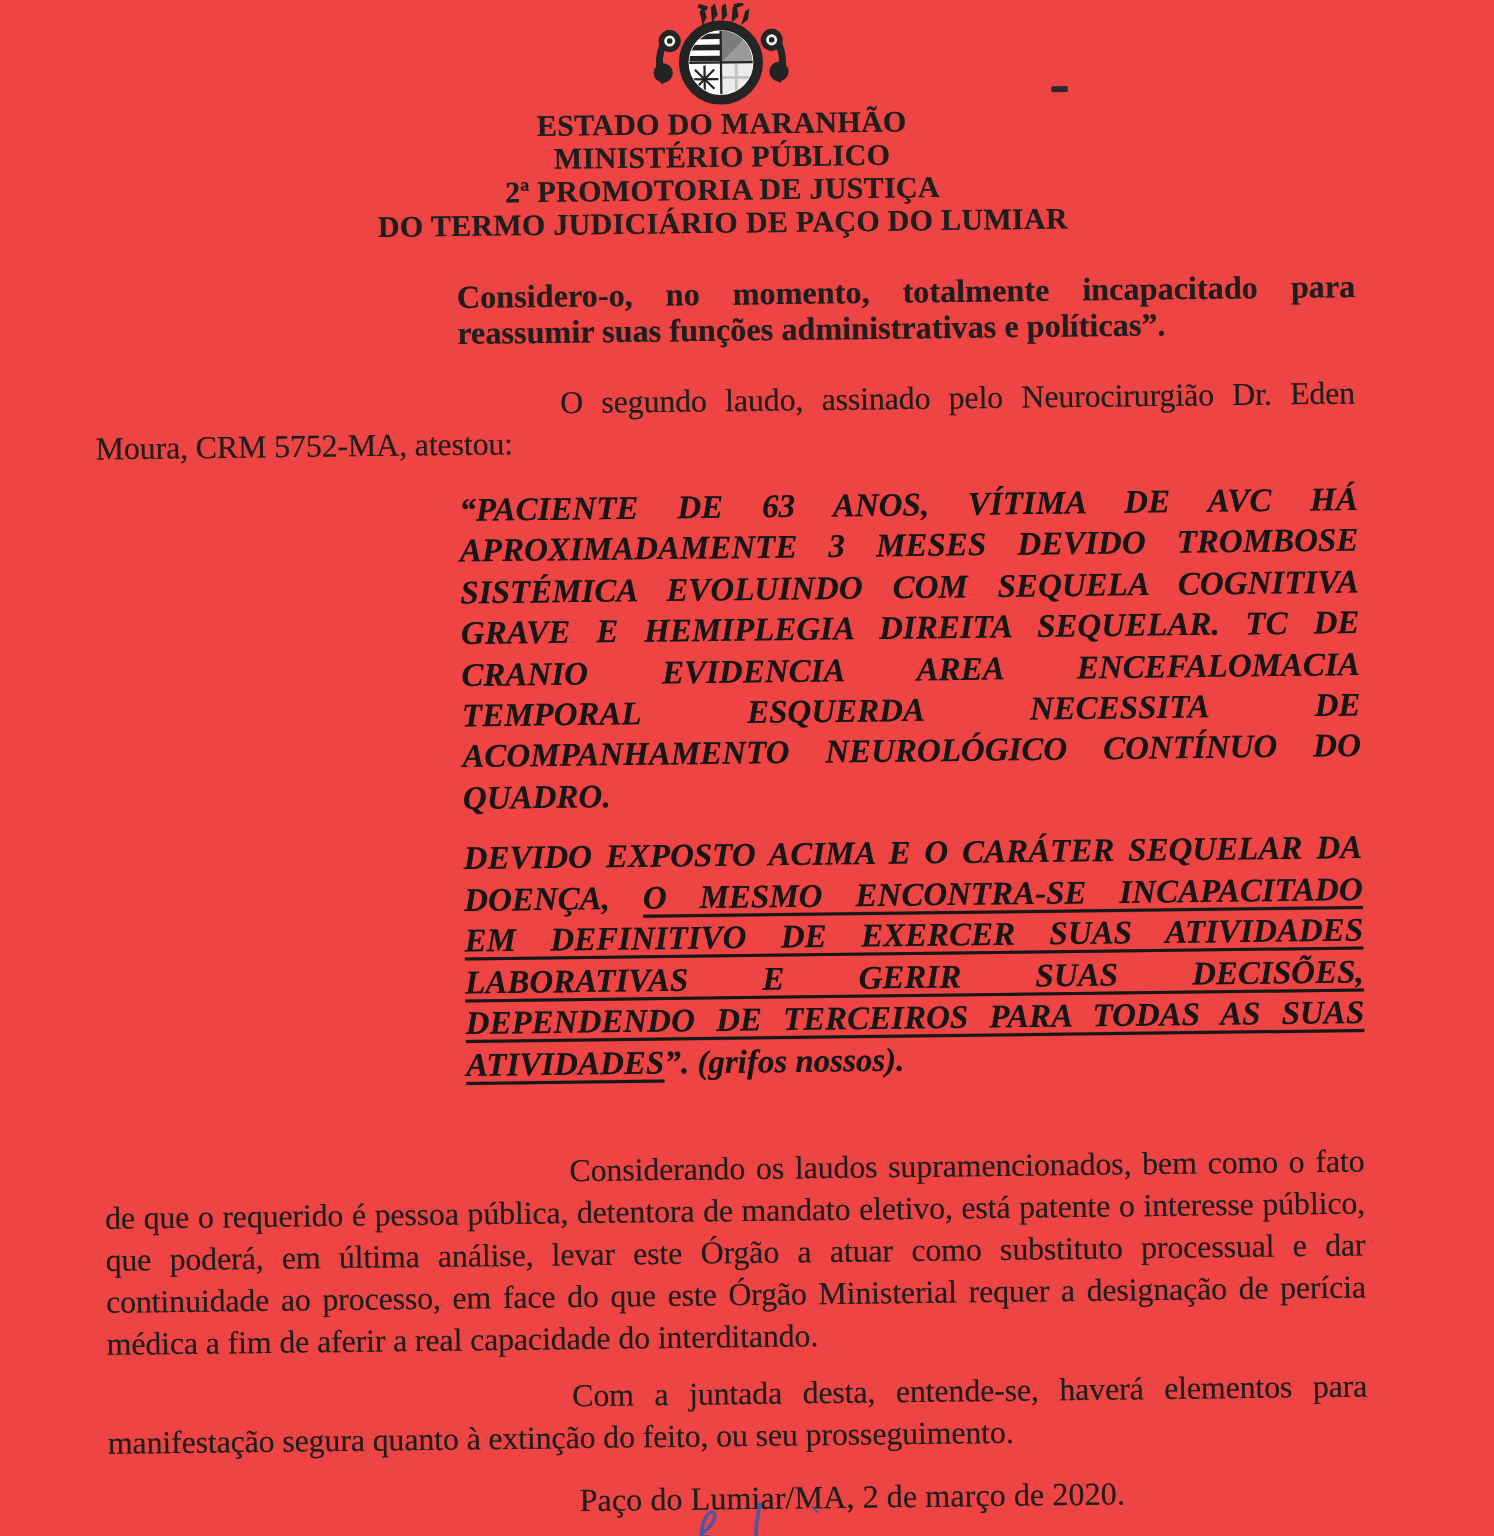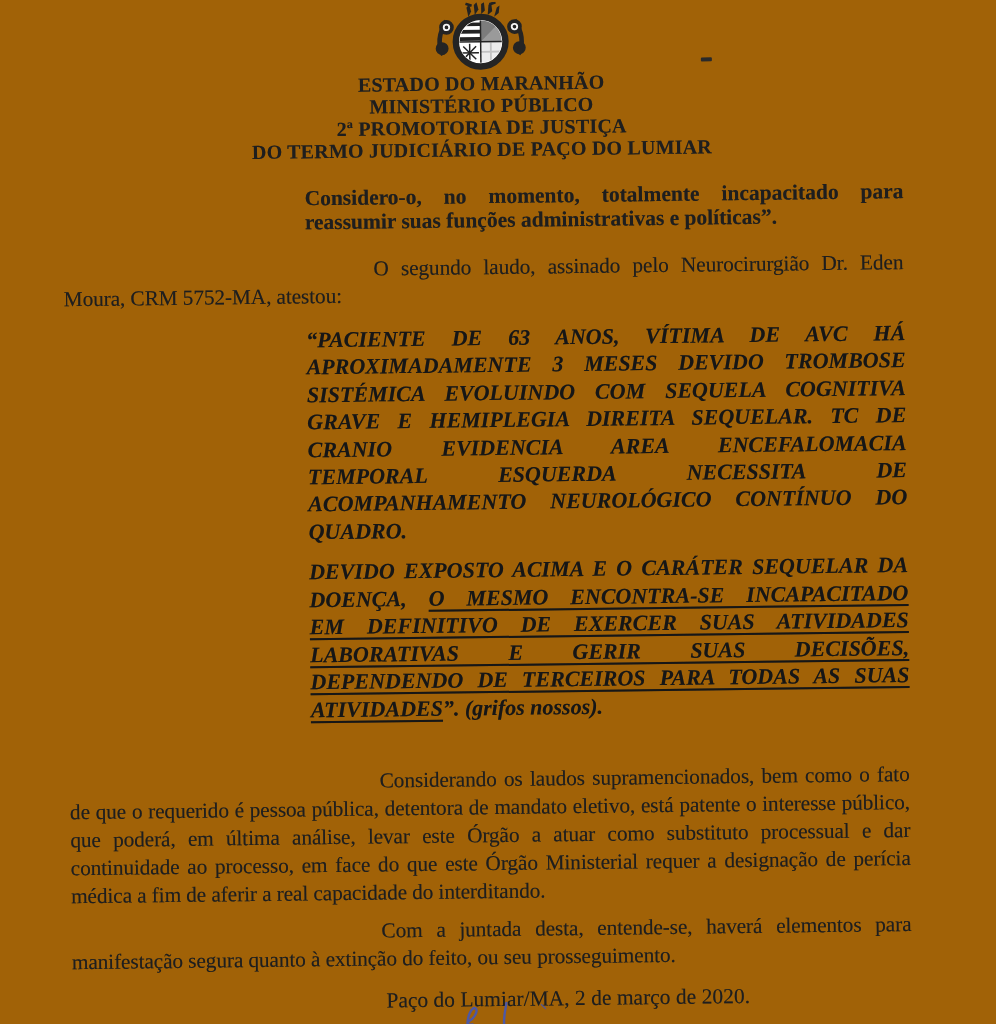--- a/index.html
+++ b/index.html
@@ -1,18 +1,18 @@
 <!DOCTYPE html>
 <html lang="pt"><head>
 <meta charset="utf-8">
 <style>
   html,body{margin:0;padding:0;background:#e9e9e9;}
   .page{
     position:relative;width:996px;height:1024px;margin:0 auto;
-    background:#a16207;overflow:hidden;
+    background:#ef4444;overflow:hidden;
     font-family:"Liberation Serif",serif;color:#1e1e1e;
   }
   .tilt{position:absolute;inset:0;transform:rotate(-0.7deg);transform-origin:498px 480px;}
   .content{padding:0 90px 0 66px;}
   .soft{text-shadow:0 0 .5px rgba(40,40,40,.55);}
 
   
   .doc-header{text-align:center;padding-top:2px;}
   .crest{display:block;margin:0 auto 2px auto;width:118px;height:68px;}
   .hline{font-weight:700;font-size:20px;line-height:22px;letter-spacing:.2px;white-space:nowrap;}

